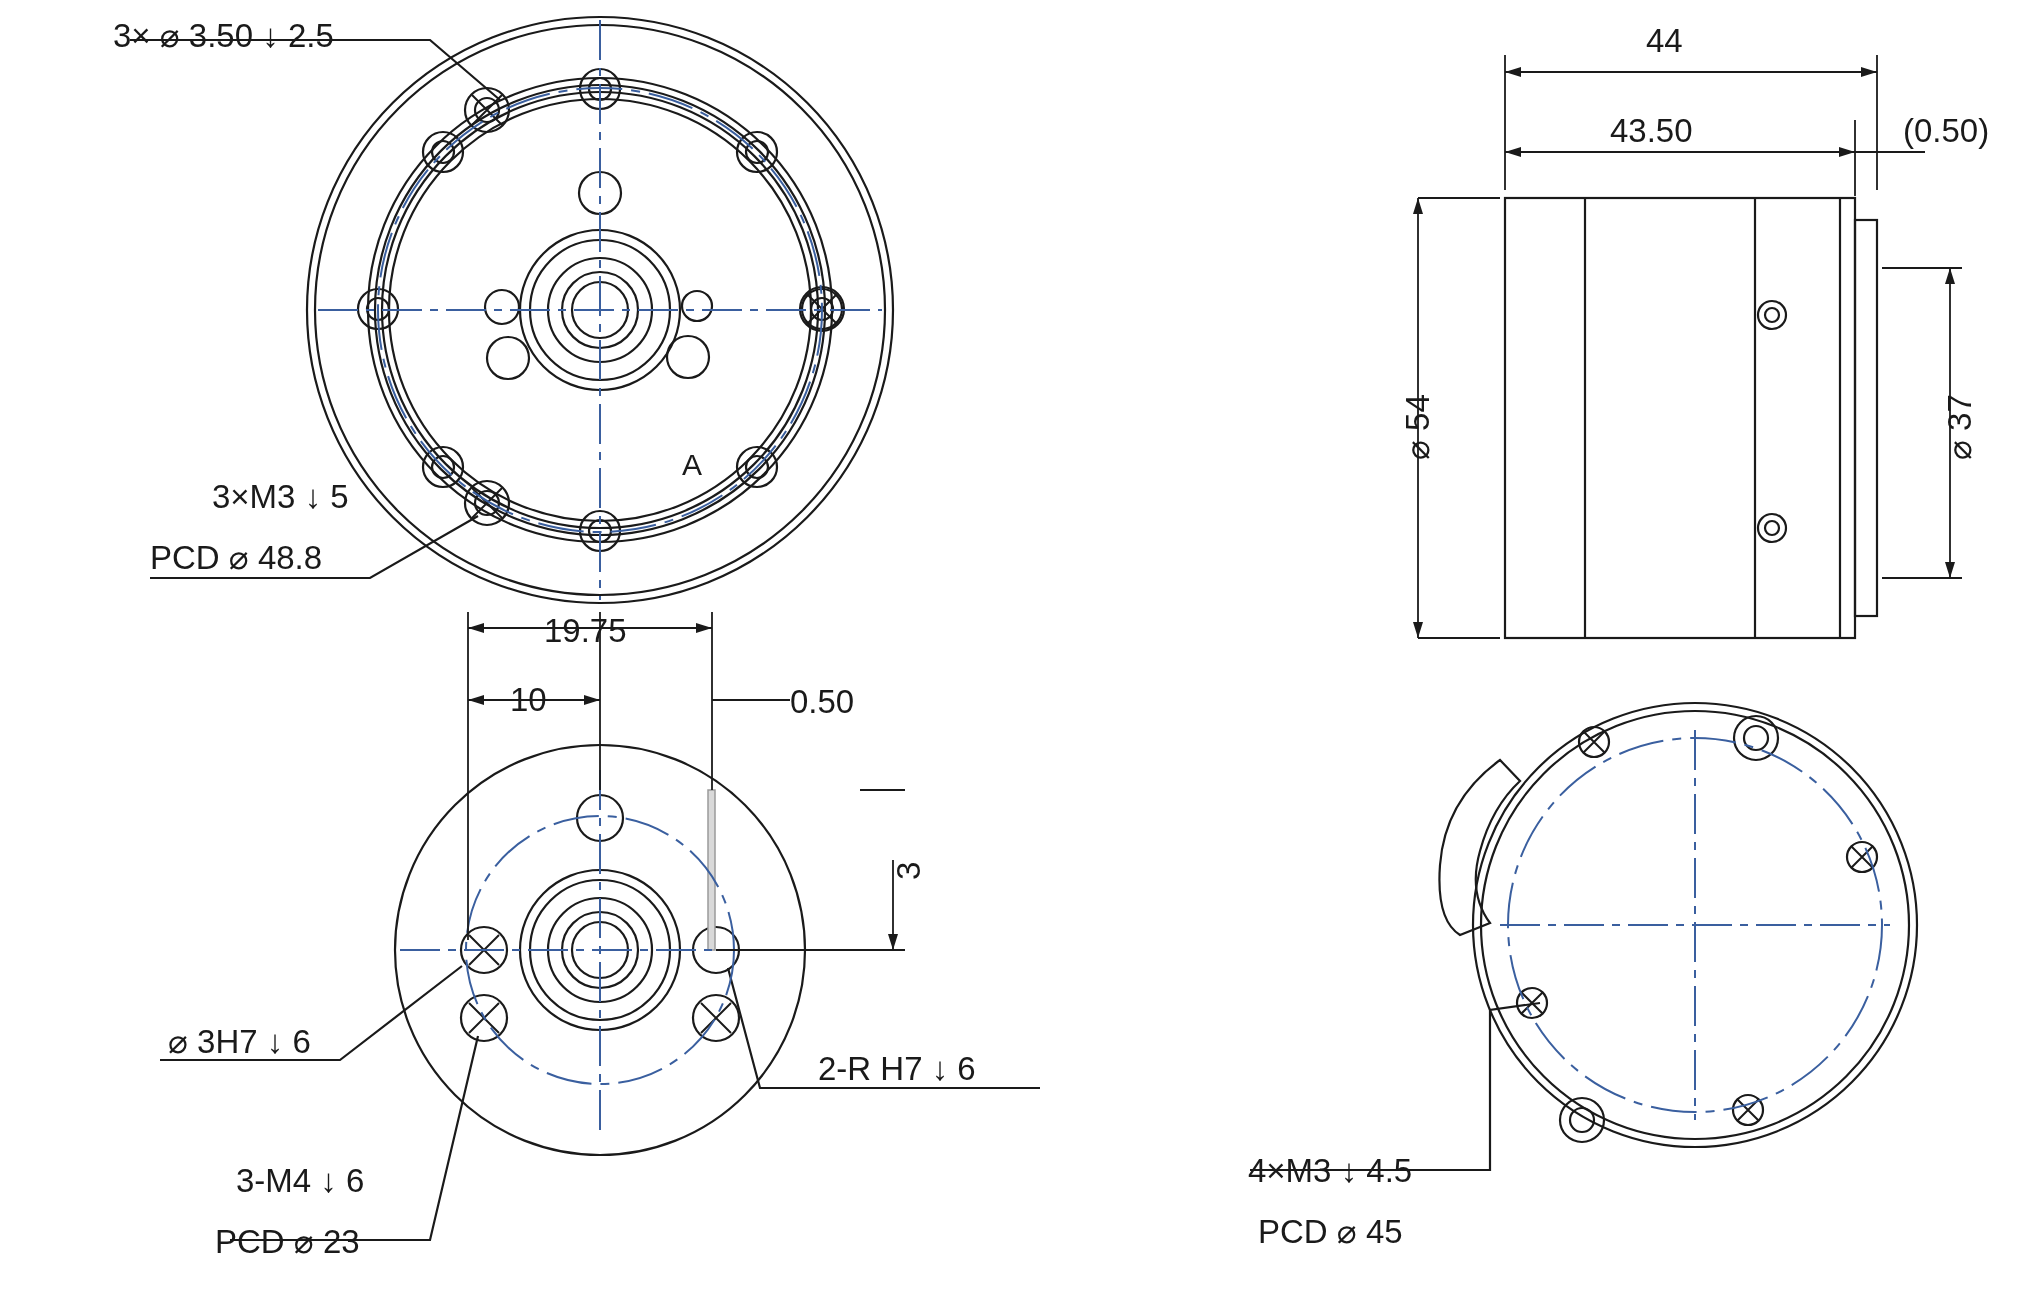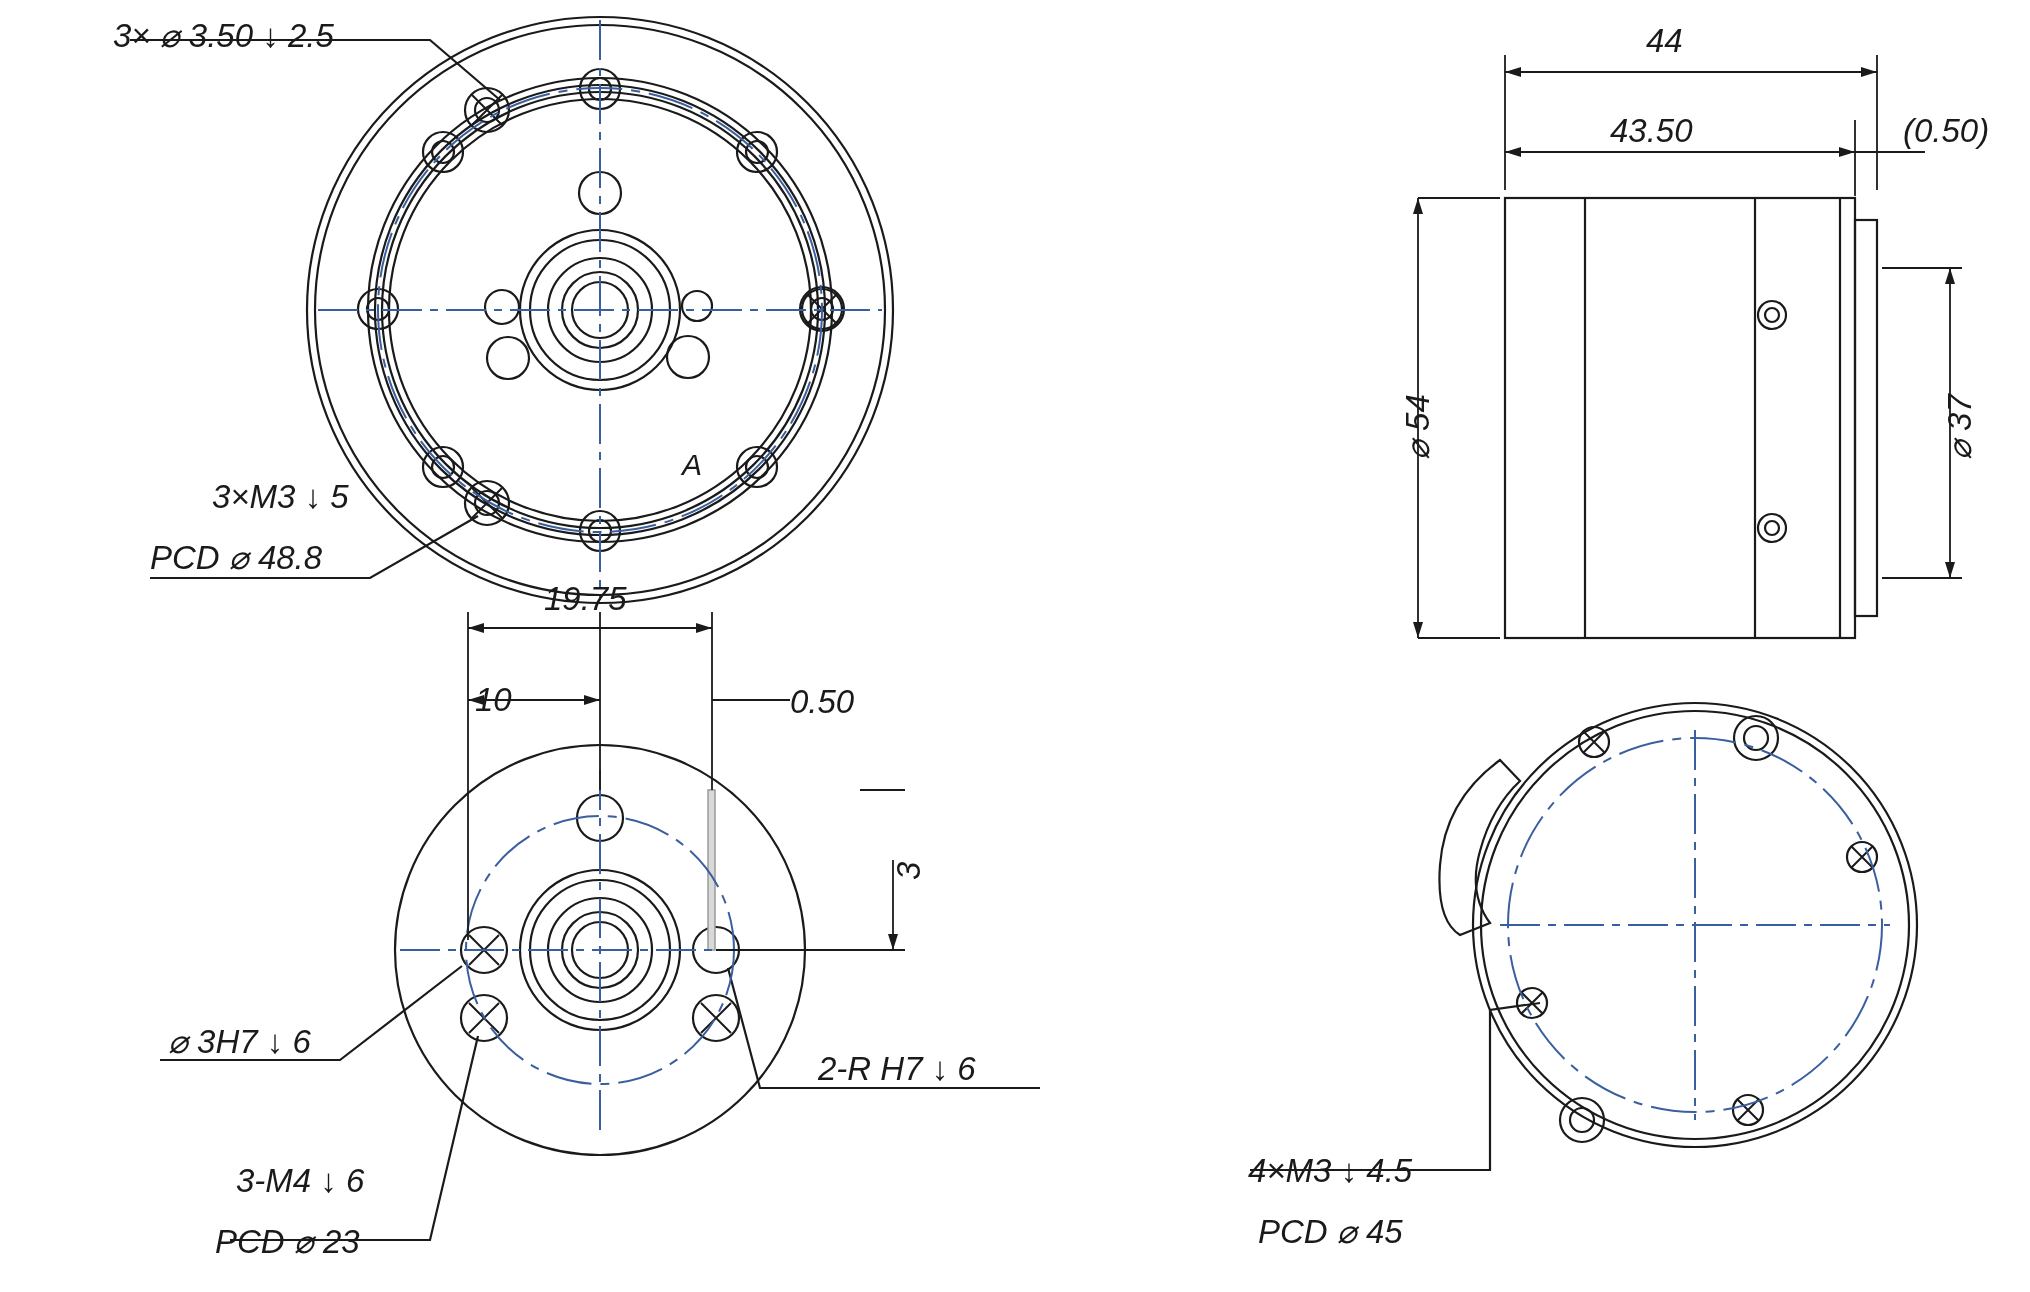--- a/index.html
+++ b/index.html
@@ -1,17 +1,17 @@
 <!DOCTYPE html>
 <html><head>
 <meta charset="utf-8">
 <style>
   html, body { margin:0; padding:0; background:#ffffff; }
   body { width:2030px; height:1292px; font-family:"Liberation Sans", sans-serif; color:#1a1a1a; overflow:hidden; }
-  #sheet { position:relative; width:2030px; height:939px;font-style:italic; }
+  #sheet { position:relative; width:2030px; height:939px; }
   svg.draw { position:absolute; left:0; top:0; width:2030px; height:1292px; }
   .lbl { position:absolute; white-space:nowrap; font-family:"Liberation Sans", sans-serif; color:#1a1a1a; }
   .lbl.s30 { font-size:30px; }
   .lbl.s33 { font-size:33px; }
   .rot { transform-origin:0 0; }
 </style>
 </head>
 <body>
 
 <div id="sheet">
@@ -192,22 +192,22 @@
       <line x1="1500" y1="925" x2="1890" y2="925"></line>
       <circle cx="1695" cy="925" r="187" stroke-dasharray="46,9,9,9"></circle>
     </g>
   </svg>
 
   <div class="lbl s33" style="left:113px; top:16px;">3× ⌀ 3.50 ↓ 2.5</div>
   <div class="lbl s33" style="left:176px; top:478px;margin-left:36px;">3×M3 ↓ 5</div>
   <div class="lbl s33" style="left:150px; top:538px;">PCD ⌀ 48.8</div>
   <div class="lbl s30" style="left:682px; top:448px;">A</div>
 
-  <div class="lbl s33" style="left:544px; top:580px;">19.75</div>
-  <div class="lbl s33" style="left:475px; top:681px;">10</div>
+  <div class="lbl s33" style="left:544px; top:612px;">19.75</div>
+  <div class="lbl s33" style="left:510px; top:681px;">10</div>
   <div class="lbl s33" style="left:790px; top:683px;">0.50</div>
   <div class="lbl s33 rot" style="left:890px; top:880px; transform:rotate(-90deg);">3</div>
   <div class="lbl s33" style="left:168px; top:1022px;">⌀ 3H7 ↓ 6</div>
   <div class="lbl s33" style="left:818px; top:1050px;">2-R H7 ↓ 6</div>
   <div class="lbl s33" style="left:236px; top:1162px;">3-M4 ↓ 6</div>
   <div class="lbl s33" style="left:215px; top:1222px;">PCD ⌀ 23</div>
 
   <div class="lbl s33" style="left:1646px; top:22px;">44</div>
   <div class="lbl s33" style="left:1610px; top:112px;">43.50</div>
   <div class="lbl s33" style="left:1876px; top:112px;padding-left:27px;">(0.50)</div>

